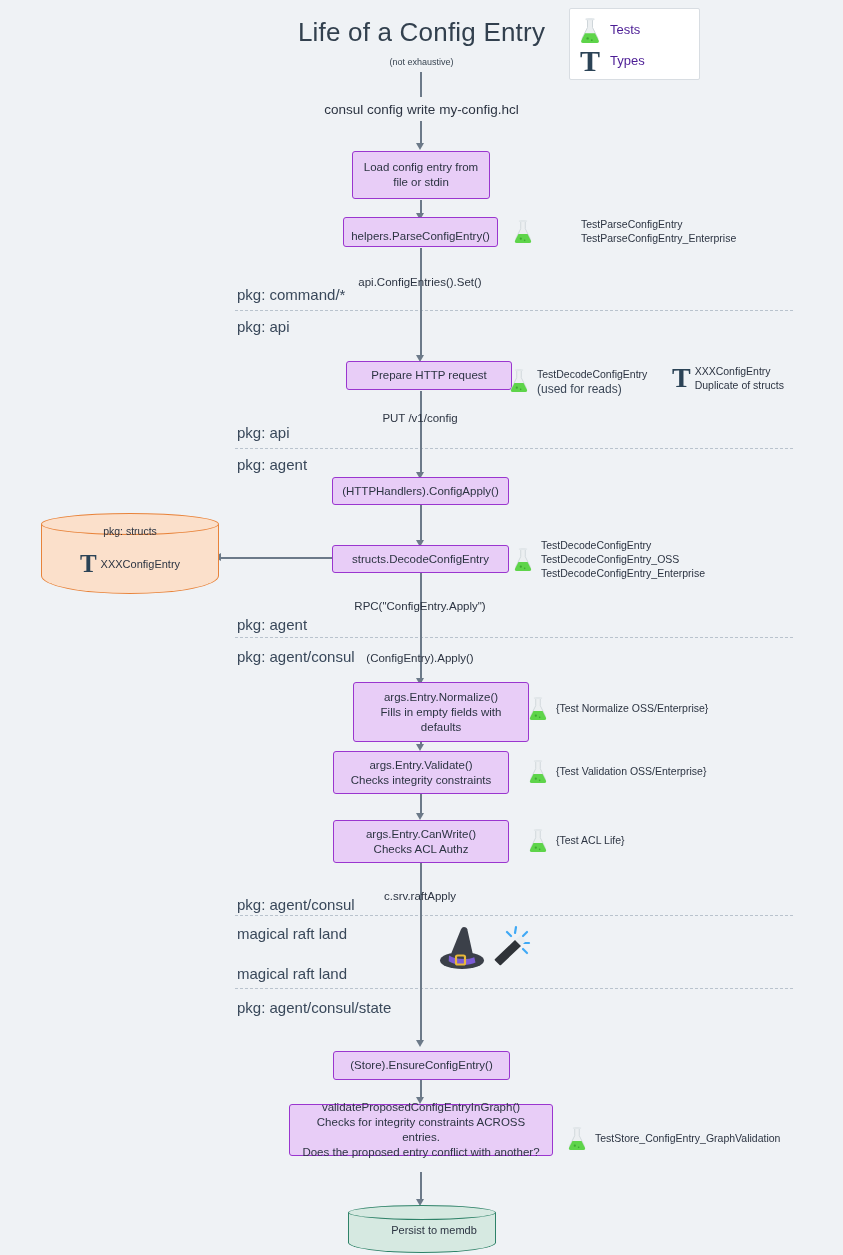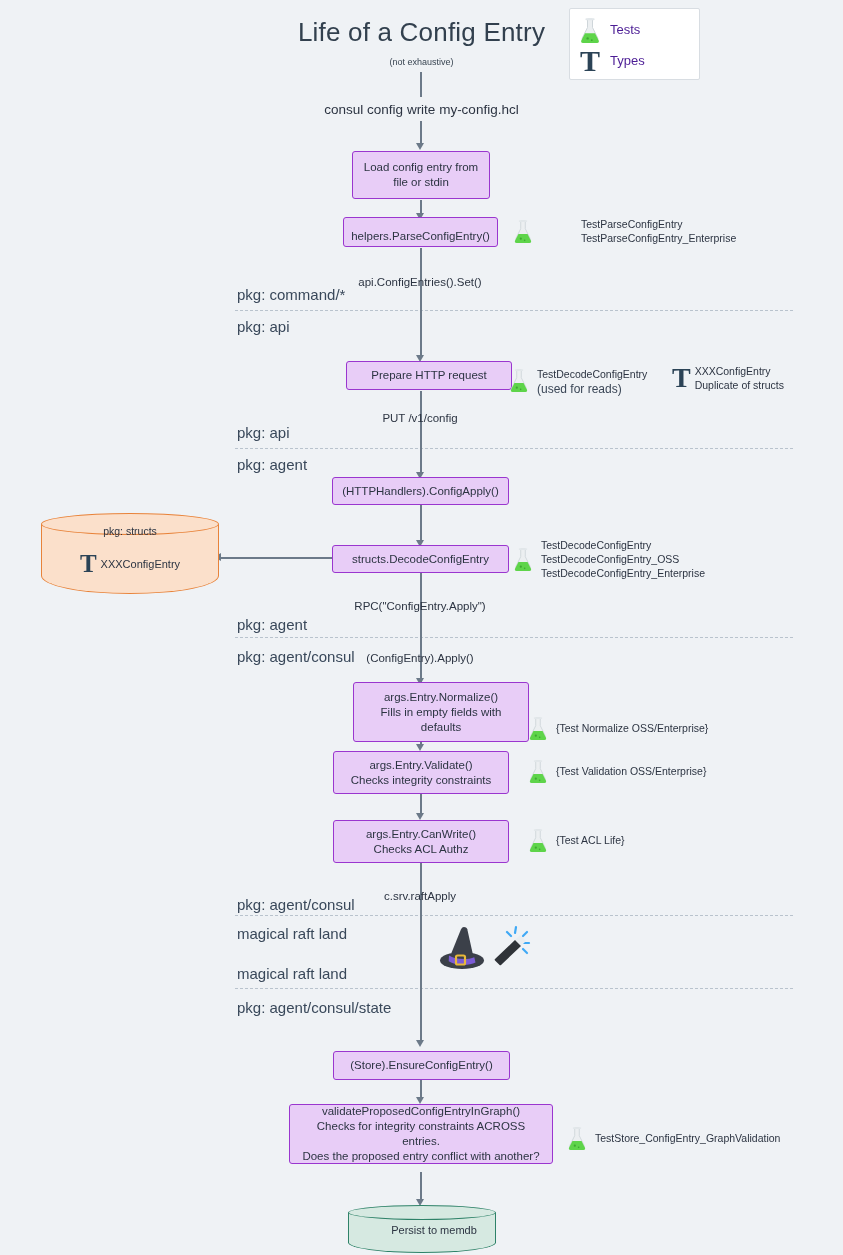--- a/index.html
+++ b/index.html
@@ -308,21 +308,21 @@
 
   <div class="node abs" style="left:333px; top:820px; width:176px; height:43px;">
     <span style="white-space:pre-line;">args.Entry.CanWrite()
 Checks ACL Authz</span>
   </div>
 
   <div class="node abs" style="left:333px; top:1051px; width:177px; height:29px;">
     <span style="white-space:pre-line;">(Store).EnsureConfigEntry()</span>
   </div>
 
-  <div class="node abs" style="left:289px; top:1104px; width:264px; height:60px;">
+  <div class="node abs" style="left:289px; top:1104px; width:264px; height:52px;">
     <span style="white-space:pre-line;">validateProposedConfigEntryInGraph()
 Checks for integrity constraints ACROSS entries.
 Does the proposed entry conflict with another?</span>
   </div>
 
   <div class="cyl cyl-structs" style="left:41px; top:513px; width:178px; height:81px;padding-left:42px;">
     <div class="body" style="top:11px; height:70px;"></div>
     <div class="top" style="height:22px;"></div>
     <div class="content" style="top:12px; font-size:10.5px; color:#2c3442;">pkg: structs</div>
     <div class="content" style="top:40px; display:flex; align-items:center; justify-content:center; gap:4px;">
@@ -381,21 +381,21 @@
         <circle cx="9.6" cy="21.4" r="1.2" fill="#3ea832"></circle>
         <circle cx="13.8" cy="23.2" r="0.9" fill="#3ea832"></circle>
         <rect x="7.4" y="1.2" width="9.2" height="2" rx="1" fill="#e2e7ea"></rect>
       </svg>
     </span>
     <span class="annot-text">TestDecodeConfigEntry
 TestDecodeConfigEntry_OSS
 TestDecodeConfigEntry_Enterprise</span>
   </div>
 
-  <div class="annot" style="left:527px; top:716px;">
+  <div class="annot" style="left:527px; top:696px;">
     <span class="flask">
       <svg width="22" height="24" viewBox="0 0 24 26">
         <path d="M9.5 2 h5 v8.5 l5.2 10.4 a2.2 2.2 0 0 1 -2 3.1 h-11.4 a2.2 2.2 0 0 1 -2 -3.1 l5.2 -10.4 z" fill="#eceff1" stroke="#cfd6da" stroke-width="1"></path>
         <path d="M7.0 16.2 h10 l3.7 7.4 a1.8 1.8 0 0 1 -1.6 2.4 h-14.2 a1.8 1.8 0 0 1 -1.6 -2.4 z" fill="#5ed44a"></path>
         <circle cx="9.6" cy="21.4" r="1.2" fill="#3ea832"></circle>
         <circle cx="13.8" cy="23.2" r="0.9" fill="#3ea832"></circle>
         <rect x="7.4" y="1.2" width="9.2" height="2" rx="1" fill="#e2e7ea"></rect>
       </svg>
     </span>
     <span class="annot-text">{Test Normalize OSS/Enterprise}</span>

